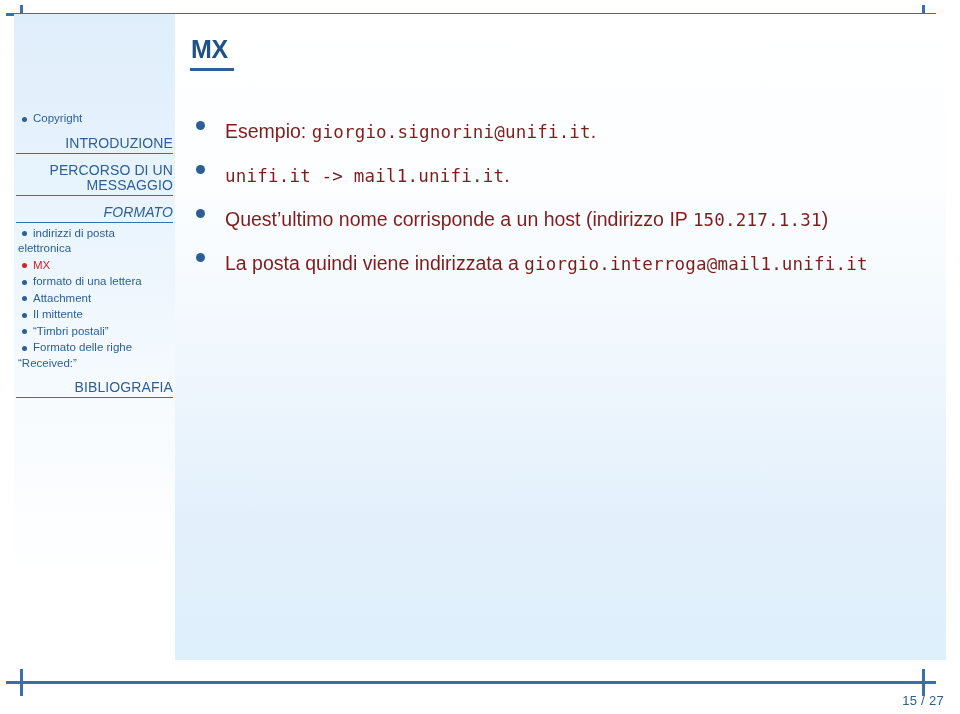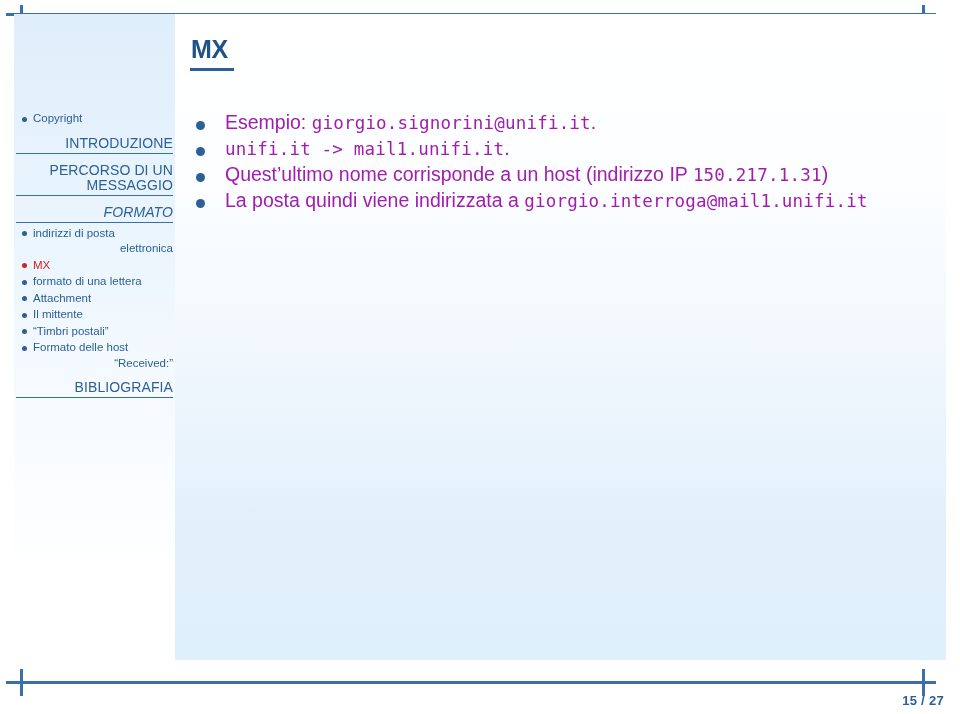--- a/index.html
+++ b/index.html
@@ -85,21 +85,20 @@
     height: 5px;
     border-radius: 50%;
     background: #2b5f96;
   }
   .side-item.active { color: #d2232a; }
   .side-item.active .b { background: #d2232a; }
 
   .side-item .cont {
     display: block;
     margin-left: -15px;
-    text-align: right;
   }
 
   
   #main {
     position: absolute;
     left: 175px;
     top: 14px;
     right: 14px;
     bottom: 54px;
   }
@@ -128,22 +127,22 @@
     position: absolute;
     left: 12px;
     top: 96px;
     right: 8px;
   }
   .blt {
     position: relative;
     padding-left: 38px;
     margin-bottom: 1px;
     font-size: 19.5px;
-    line-height: 24px;
-    color: #a21caf;
+    line-height: 42px;
+    color: #7f1d1d;
     font-family: "Liberation Sans", sans-serif;
   }
   .blt > .dot {
     position: absolute;
     left: 9px;
     top: 11px;
     width: 9px;
     height: 9px;
     border-radius: 50%;
     background: #2b5f96;
@@ -155,21 +154,20 @@
   }
 
   
   #pagenum {
     position: absolute;
     right: 16px;
     bottom: 6px;
     font-size: 13px;
     color: #2b5f96;
     letter-spacing: 0.3px;
-    font-weight: bold;
   }
 </style>
 </head>
 <body>
 
 <div id="slide">
 
   <div class="rule-h" style="left:6px; top:13px; width:930px;"></div>
   <div class="rule-v" style="left:20px; top:5px; height:29px;"></div>
   <div class="rule-v" style="left:922px; top:5px; height:29px;"></div>
@@ -186,21 +184,21 @@
   <div class="side-item"><span class="b"></span><span>Copyright</span></div>
       <div class="side-head" style="margin-top: 9px;">INTRODUZIONE</div>
       <div class="side-head" style="margin-top: 9px;">PERCORSO DI UN MESSAGGIO</div>
       <div class="side-head" style="margin-top: 9px; font-style: italic;">FORMATO</div>
       <div class="side-item"><span class="b"></span><span>indirizzi di posta</span><span class="cont">elettronica</span></div>
       <div class="side-item active"><span class="b"></span><span>MX</span></div>
       <div class="side-item"><span class="b"></span><span>formato di una lettera</span></div>
       <div class="side-item"><span class="b"></span><span>Attachment</span></div>
       <div class="side-item"><span class="b"></span><span>Il mittente</span></div>
       <div class="side-item"><span class="b"></span><span>“Timbri postali”</span></div>
-      <div class="side-item"><span class="b"></span><span>Formato delle host</span><span class="cont">“Received:”</span></div>
+      <div class="side-item"><span class="b"></span><span>Formato delle righe</span><span class="cont">“Received:”</span></div>
       <div class="side-head" style="margin-top: 9px;">BIBLIOGRAFIA</div>
     </div>
 
   <div id="main">
 
     <div id="title-wrap">
       <div id="slide-title">MX</div>
       <div id="title-rule"></div>
     </div>
 

